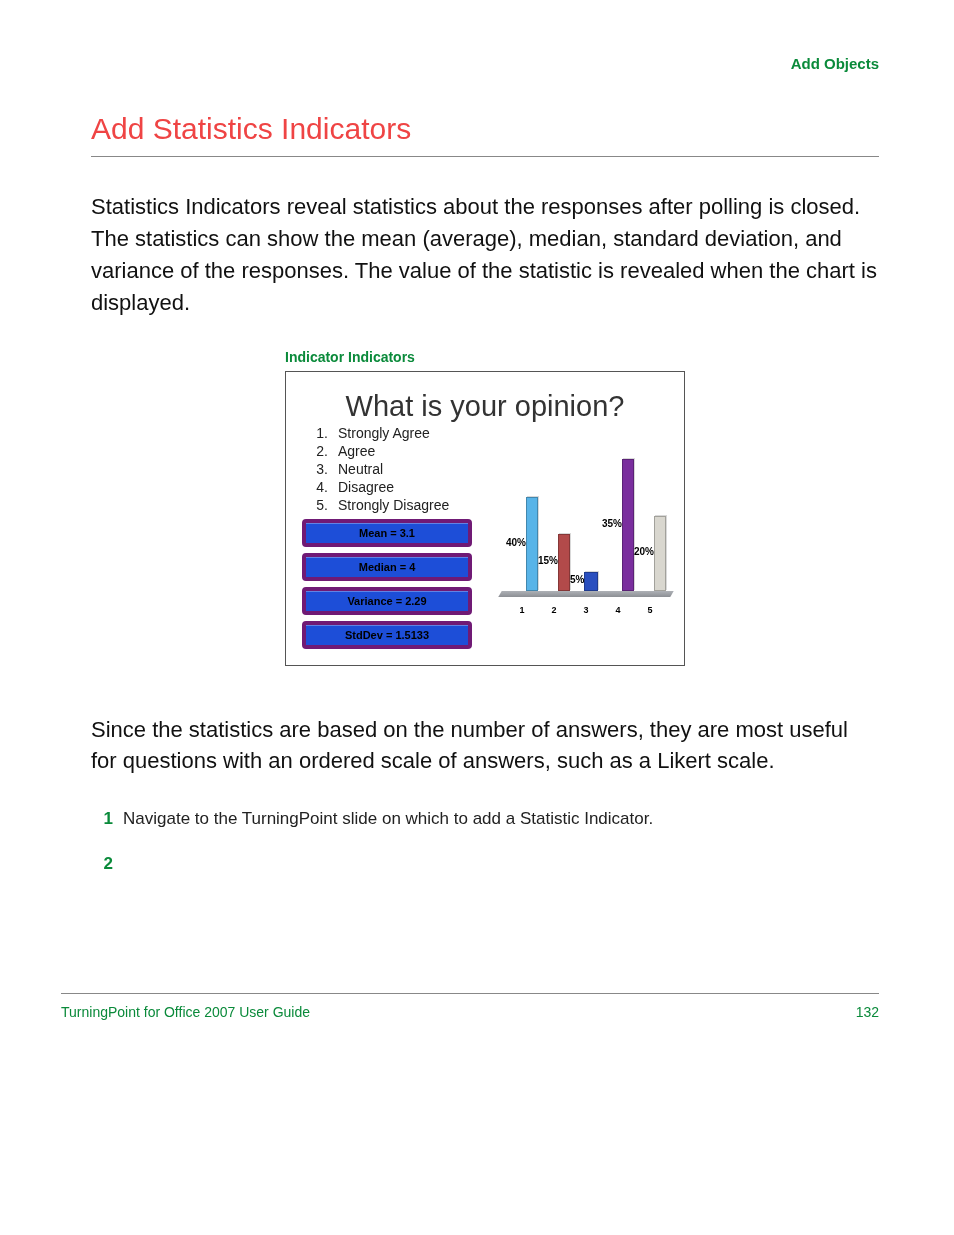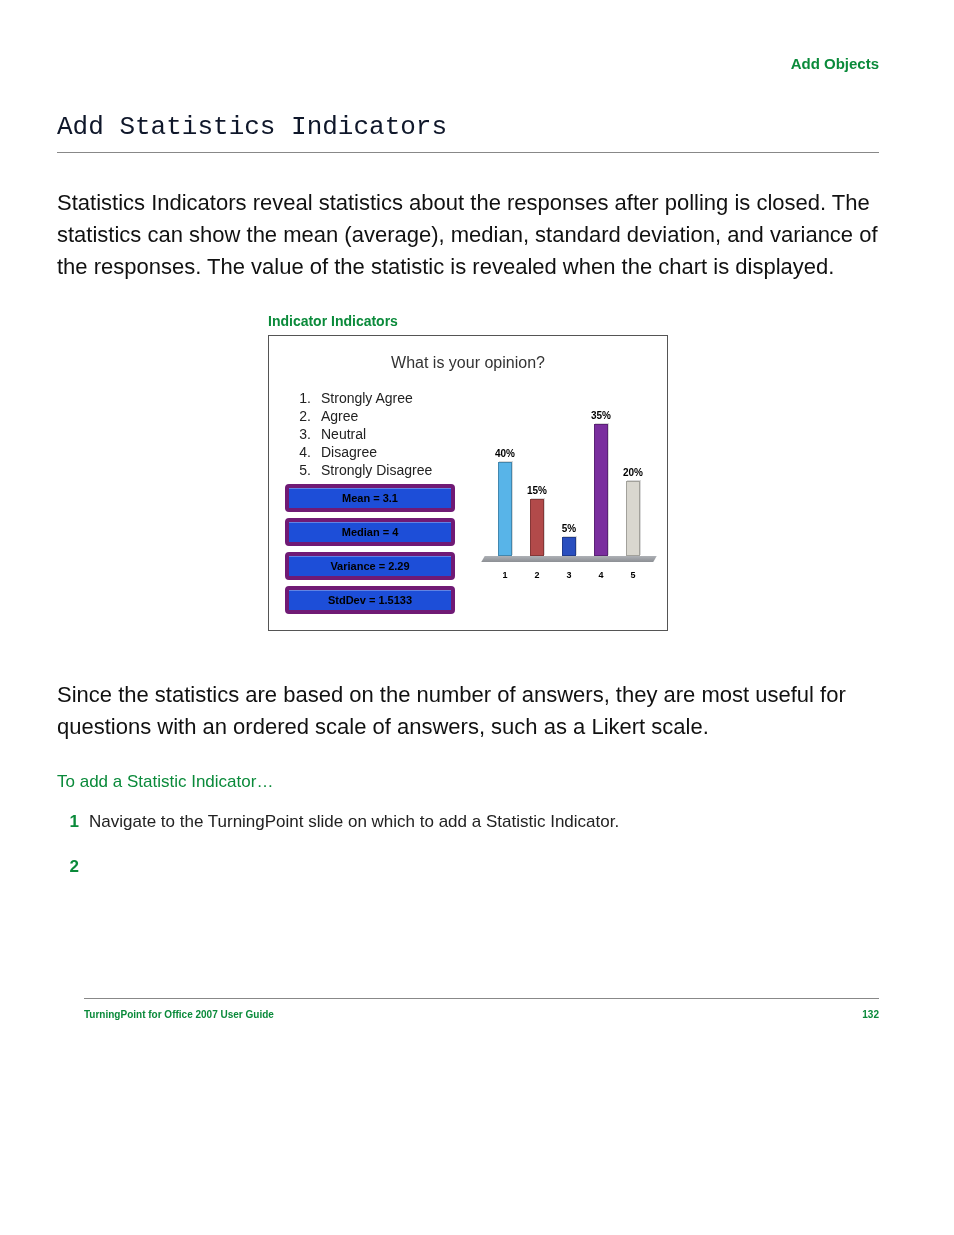--- a/index.html
+++ b/index.html
@@ -1,44 +1,44 @@
 <!DOCTYPE html>
 <html><head>
 <meta charset="utf-8">
 <style>
   * { box-sizing: border-box; margin: 0; padding: 0; }
   html, body { width: 954px; height: 1235px; background: #fff; font-family: "Segoe UI", "Myriad Pro", Arial, sans-serif; color: #222; }
-  .page { position: relative; width: 954px; height: 1075px; padding: 55px 75px 0 57px; }
+  .page { position: relative; width: 954px; height: 1075px; padding: 55px 75px 0 91px; }
   .breadcrumb { text-align: right; color: #0a8a3a; font-weight: 700; font-size: 15px; margin-bottom: 40px; }
-  .section-title { color: #0f172a; font-size: 26px; font-weight: 400; padding-bottom: 10px; border-bottom: 1px solid #888; margin-bottom: 34px; font-family: Liberation Mono, monospace; }
+  .section-title { color: #ef4444; font-size: 30px; font-weight: 400; padding-bottom: 10px; border-bottom: 1px solid #888; margin-bottom: 34px; }
   .body-text { font-size: 22px; line-height: 1.45; color: #111; margin-bottom: 30px; }
   .figure-wrap { margin: 10px auto 48px auto; width: 400px; }
   .figure-caption { color: #0a8a3a; font-weight: 700; font-size: 14px; margin-bottom: 6px; }
   .figure-box { border: 1px solid #555; background: #fff; padding: 18px 12px 16px 12px; position: relative; }
-  .fig-title { text-align: center; font-size: 16px; font-weight: 400; color: #333; margin-bottom: 18px; font-family: "Segoe UI Light", "Segoe UI", Arial, sans-serif; }
+  .fig-title { text-align: center; font-size: 29px; font-weight: 400; color: #333; margin-bottom: 2px; font-family: "Segoe UI Light", "Segoe UI", Arial, sans-serif; }
   .fig-columns { display: flex; align-items: flex-start; }
   .fig-left { width: 54%; padding-left: 8px; }
   .answer-list { list-style: none; font-size: 14px; color: #222; }
   .answer-list li { display: flex; margin-bottom: 2px; }
   .answer-list .num { width: 22px; text-align: right; margin-right: 10px; }
   .stat-pill { margin-top: 6px; background: #1d4ed8; border: 4px solid #701a75; border-radius: 4px; text-align: center; font-size: 11px; font-weight: 700; color: #000; padding: 4px 0; width: 170px; box-shadow: inset 0 1px 0 rgba(255,255,255,.3); margin-left: -4px; }
   .stat-pill + .stat-pill { margin-top: 6px; }
   .fig-right { width: 46%; position: relative; }
   .chart { position: relative; height: 190px; width: 100%; }
   .chart-base { position: absolute; bottom: 18px; left: 0; right: 0; height: 6px; background: linear-gradient(#aeb1b6,#8c8f94); transform: skewX(-30deg); }
   .bars { position: absolute; bottom: 24px; left: 6px; right: 6px; height: 150px; display: flex; align-items: flex-end; justify-content: space-around; }
-  .bar-wrap { display: flex; flex-direction: column; align-items: center; width: 20%; }
+  .bar-wrap { display: flex; align-items: center; width: 20%; }
   .bar-label { font-size: 10px; font-weight: 700; color: #000; margin-bottom: 3px; }
   .bar { width: 14px; border: 1px solid rgba(0,0,0,.25); box-shadow: 1px -1px 0 rgba(0,0,0,.15); }
   .xaxis { position: absolute; bottom: 0; left: 6px; right: 6px; display: flex; justify-content: space-around; }
   .xaxis span { font-size: 9px; font-weight: 700; color: #000; }
   .sub-heading { color: #0a8a3a; font-size: 17px; margin: 10px 0 18px 0; }
   .step { display: flex; margin-bottom: 20px; font-size: 17px; line-height: 1.45; }
   .step .snum { color: #0a8a3a; font-weight: 700; width: 22px; flex: 0 0 22px; text-align: right; margin-right: 10px; }
-  .footer { position: absolute; left: 84px; right: 75px; bottom: 55px; border-top: 1px solid #888; padding-top: 10px; display: flex; justify-content: space-between; font-size: 10px; font-weight: 700; color: #0a8a3a; }
+  .footer { position: absolute; left: 61px; right: 75px; bottom: 55px; border-top: 1px solid #888; padding-top: 10px; display: flex; justify-content: space-between; font-size: 14px; font-weight: 400; color: #0a8a3a; }
 </style>
 </head>
 <body>
 
 <div class="page">
 
   <div class="breadcrumb">Add Objects</div>
 
   <h1 class="section-title">Add Statistics Indicators</h1>
 
@@ -110,21 +110,20 @@
                 <span>5</span>
               </div>
           </div>
         </div>
       </div>
     </div>
   </div>
 
   <p class="body-text">Since the statistics are based on the number of answers, they are most useful for questions with an ordered scale of answers, such as a Likert scale.</p>
 
-  <div class="sub-heading">To add a Statistic Indicator…</div>
 
   <div class="step">
     <span class="snum">1</span>
     <span>Navigate to the TurningPoint slide on which to add a Statistic Indicator.</span>
   </div>
   <div class="step">
     <span class="snum">2</span>
   </div>
 
   <div class="footer">

